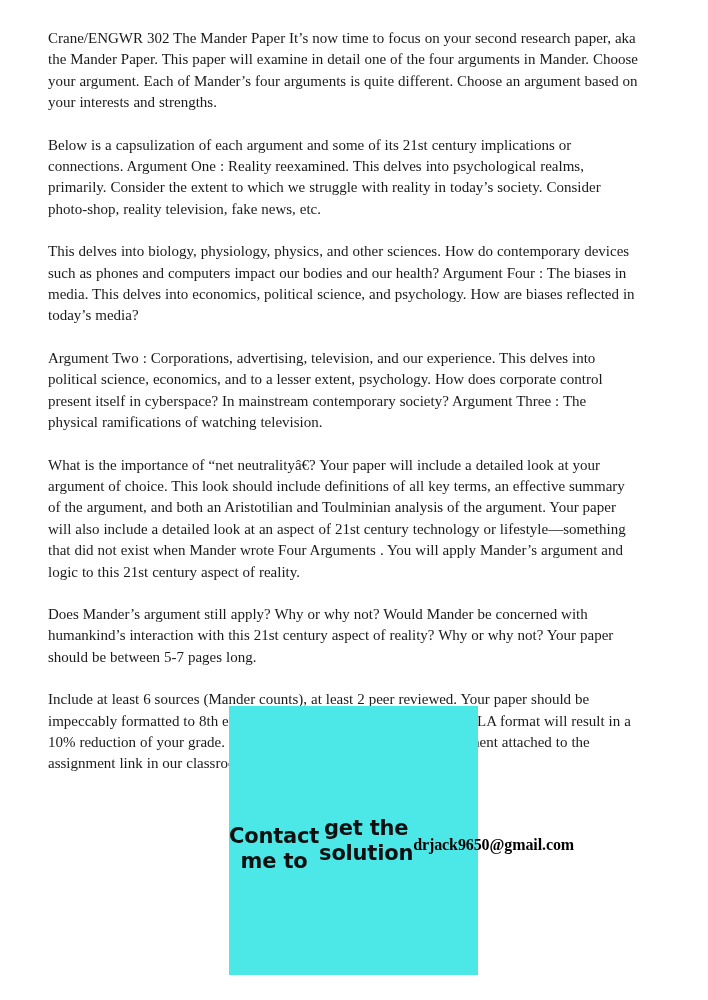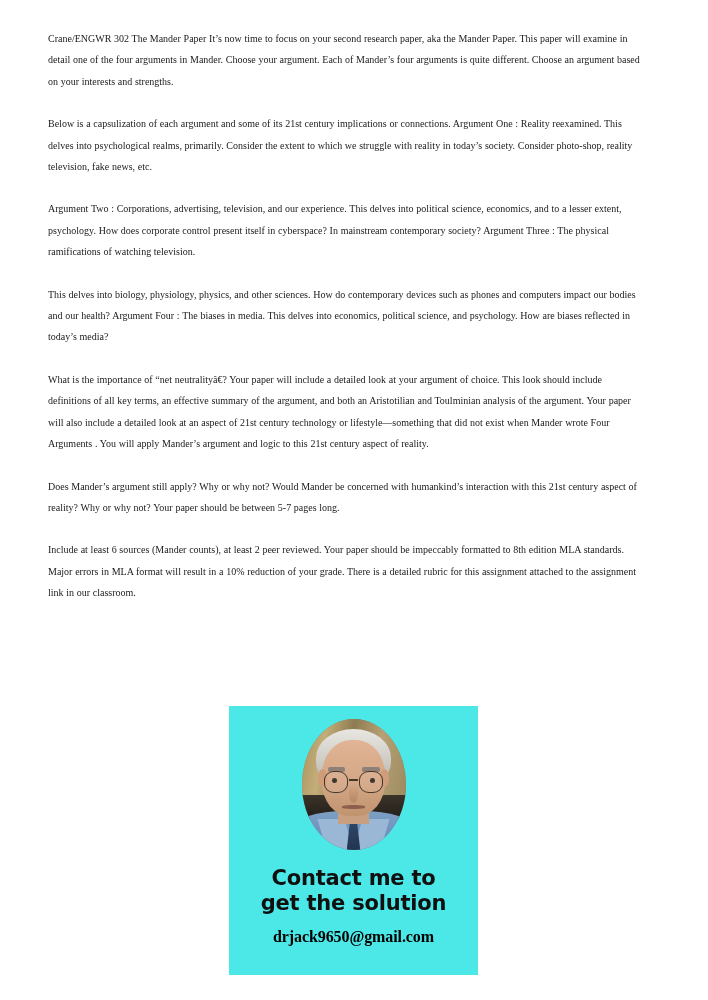--- a/index.html
+++ b/index.html
@@ -27,41 +27,41 @@
   }
 
   #doc-body {
     position: absolute;
     left: 48px;
     top: 28px;
     width: 592px;
   }
 
   .para {
-    font-size: 10px;
+    font-size: 15px;
     line-height: 21.4px;
     text-align: left;
     margin: 0 0 21px 0;
     white-space: pre-wrap;
     word-spacing: 0.2px;
     hyphens: none;
   }
   .para:last-child { margin-bottom: 0; }
 
   
   #contact-overlay {
     position: absolute;
     left: 229px;
     top: 706px;
     width: 249px;
     height: 269px;
     background: #4CE8E8;
     box-sizing: border-box;
     display: flex;
-    flex-direction: column;
+    flex-direction: row;
     align-items: center;
     z-index: 10;
   }
 
   #portrait-frame {
     width: 104px;
     height: 131px;
     margin-top: 13px;
     border-radius: 50% / 50%;
     overflow: hidden;
@@ -170,22 +170,22 @@
   }
 </style>
 </head>
 <body>
 
 <div id="doc-page">
 
   <div id="doc-body">
     <p class="para">Crane/ENGWR 302 The Mander Paper It’s now time to focus on your second research paper, aka the Mander Paper. This paper will examine in detail one of the four arguments in Mander. Choose your argument. Each of Mander’s four arguments is quite different. Choose an argument based on your interests and strengths.</p>
     <p class="para">Below is a capsulization of each argument and some of its 21st century implications or connections. Argument One : Reality reexamined. This delves into psychological realms, primarily. Consider the extent to which we struggle with reality in today’s society. Consider photo-shop, reality television, fake news, etc.</p>
+    <p class="para">This delves into biology, physiology, physics, and other sciences. How do contemporary devices such as phones and computers impact our bodies and our health? Argument Four : The biases in media. This delves into economics, political science, and psychology. How are biases reflected in today’s media?</p>
     <p class="para">Argument Two : Corporations, advertising, television, and our experience. This delves into political science, economics, and to a lesser extent, psychology. How does corporate control present itself in cyberspace? In mainstream contemporary society? Argument Three : The physical ramifications of watching television.</p>
-    <p class="para">This delves into biology, physiology, physics, and other sciences. How do contemporary devices such as phones and computers impact our bodies and our health? Argument Four : The biases in media. This delves into economics, political science, and psychology. How are biases reflected in today’s media?</p>
     <p class="para">What is the importance of “net neutralityâ€? Your paper will include a detailed look at your argument of choice. This look should include definitions of all key terms, an effective summary of the argument, and both an Aristotilian and Toulminian analysis of the argument. Your paper will also include a detailed look at an aspect of 21st century technology or lifestyle—something that did not exist when Mander wrote Four Arguments . You will apply Mander’s argument and logic to this 21st century aspect of reality.</p>
     <p class="para">Does Mander’s argument still apply? Why or why not? Would Mander be concerned with humankind’s interaction with this 21st century aspect of reality? Why or why not? Your paper should be between 5-7 pages long.</p>
     <p class="para">Include at least 6 sources (Mander counts), at least 2 peer reviewed. Your paper should be impeccably formatted to 8th edition MLA standards. Major errors in MLA format will result in a 10% reduction of your grade. There is a detailed rubric for this assignment attached to the assignment link in our classroom.</p>
   </div>
 
   <div id="contact-overlay">
 
     <div id="portrait-frame">
       <div class="p-bg-wall"></div>
       <div class="p-bg-dark"></div>

